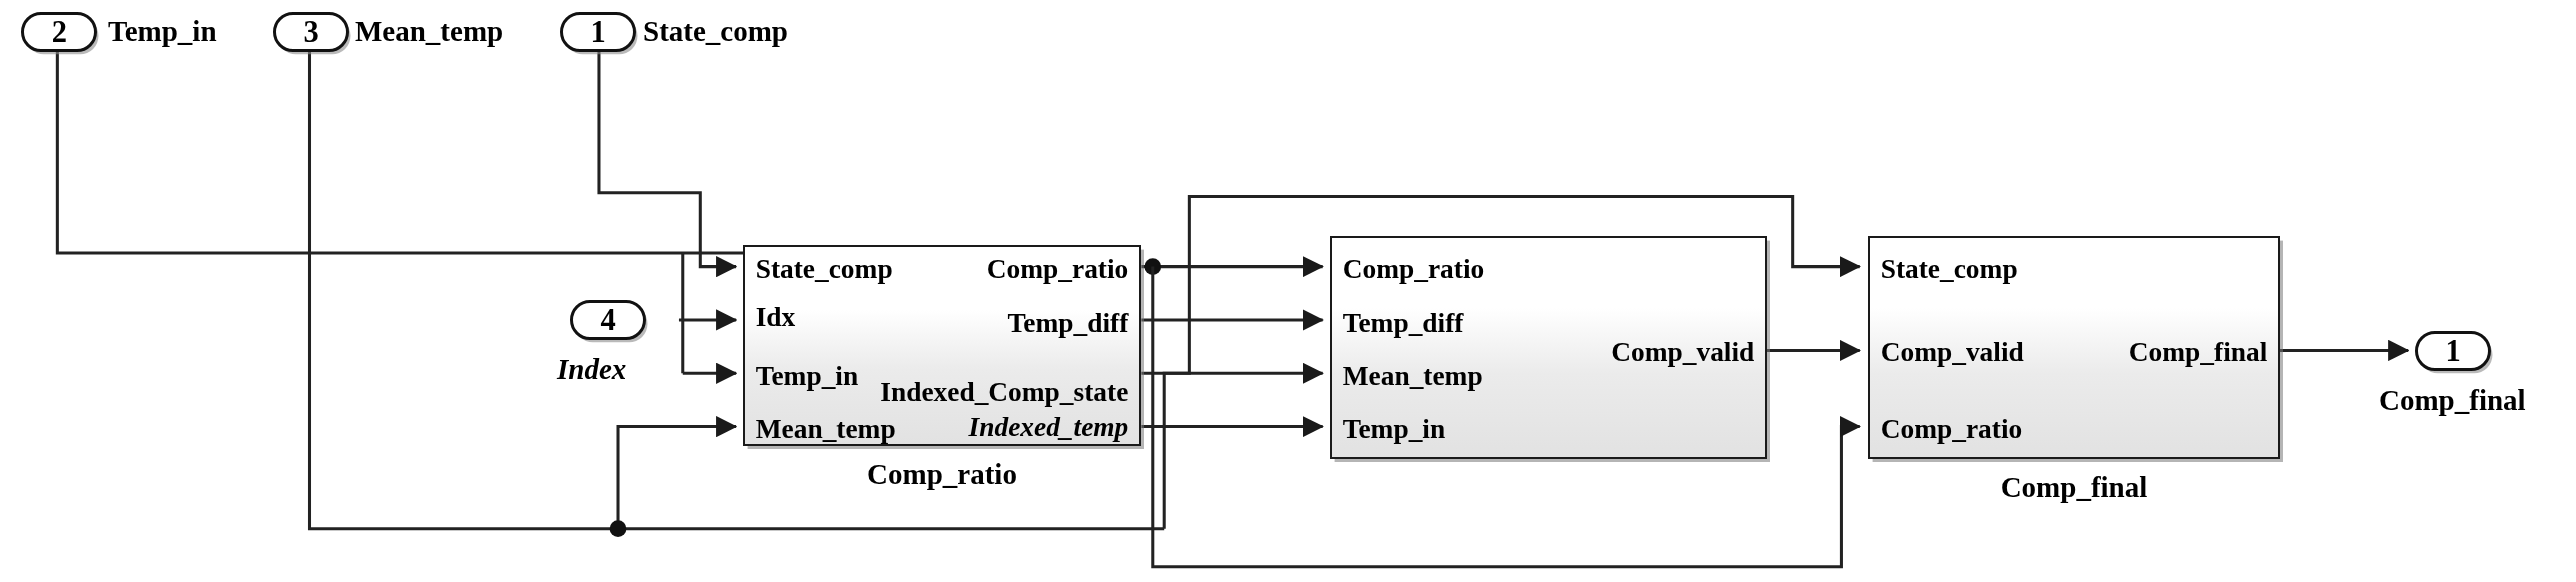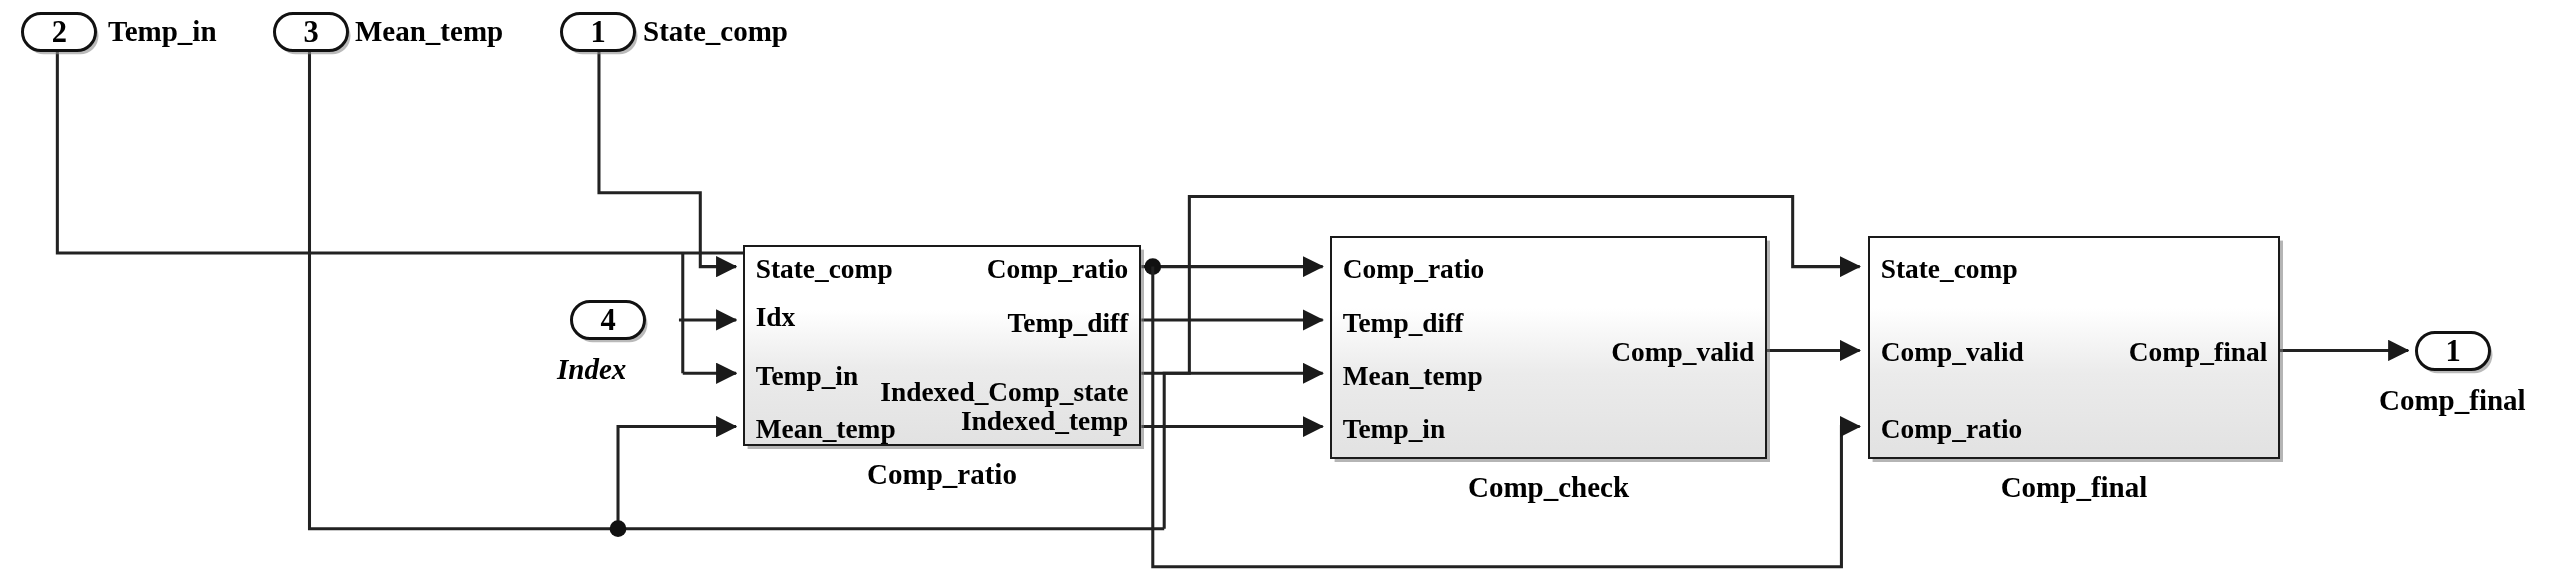--- a/index.html
+++ b/index.html
@@ -144,33 +144,32 @@
 
   <div class="block" style="left:743px; top:245px; width:398px; height:201px;">
     <div class="port-label port-in" style="top:9.1px;">State_comp</div>
     <div class="port-label port-in" style="top:57px;">Idx</div>
     <div class="port-label port-in" style="top:116px;">Temp_in</div>
     <div class="port-label port-in" style="top:169px;">Mean_temp</div>
 
     <div class="port-label port-out" style="top:9.1px;">Comp_ratio</div>
     <div class="port-label port-out" style="top:63px;">Temp_diff</div>
     <div class="port-label port-out" style="top:124px;margin-top:8px;">Indexed_Comp_state</div>
-    <div class="port-label port-out" style="top:161px;">Indexed_temp</div>
+    <div class="port-label port-out" style="top:167px;font-style:italic;">Indexed_temp</div>
   </div>
   <div class="block-caption" style="left:743px; top:460px; width:398px;">Comp_ratio</div>
 
   <div class="block" style="left:1330px; top:236px; width:437px; height:223px;">
     <div class="port-label port-in" style="top:18.3px;">Comp_ratio</div>
     <div class="port-label port-in" style="top:72px;">Temp_diff</div>
     <div class="port-label port-in" style="top:125px;">Mean_temp</div>
     <div class="port-label port-in" style="top:178px;">Temp_in</div>
 
     <div class="port-label port-out" style="top:101px;">Comp_valid</div>
   </div>
-  <div class="block-caption" style="left:1330px; top:473px; width:437px;">Comp_check</div>
 
   <div class="block" style="left:1868px; top:236px; width:412px; height:223px;">
     <div class="port-label port-in" style="top:18.3px;">State_comp</div>
     <div class="port-label port-in" style="top:101px;">Comp_valid</div>
     <div class="port-label port-in" style="top:178px;">Comp_ratio</div>
 
     <div class="port-label port-out" style="top:101px;">Comp_final</div>
   </div>
   <div class="block-caption" style="left:1868px; top:473px; width:412px;">Comp_final</div>
 

